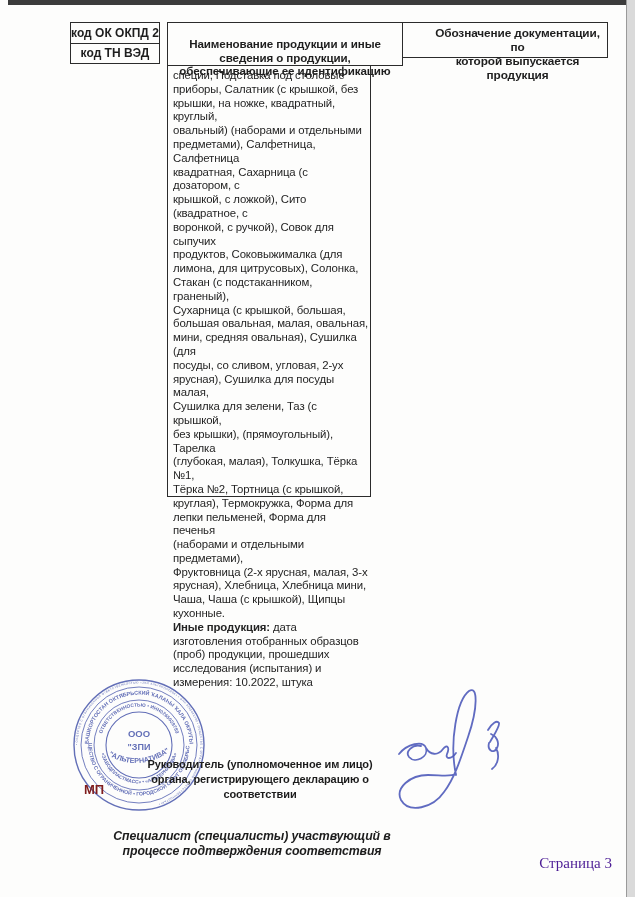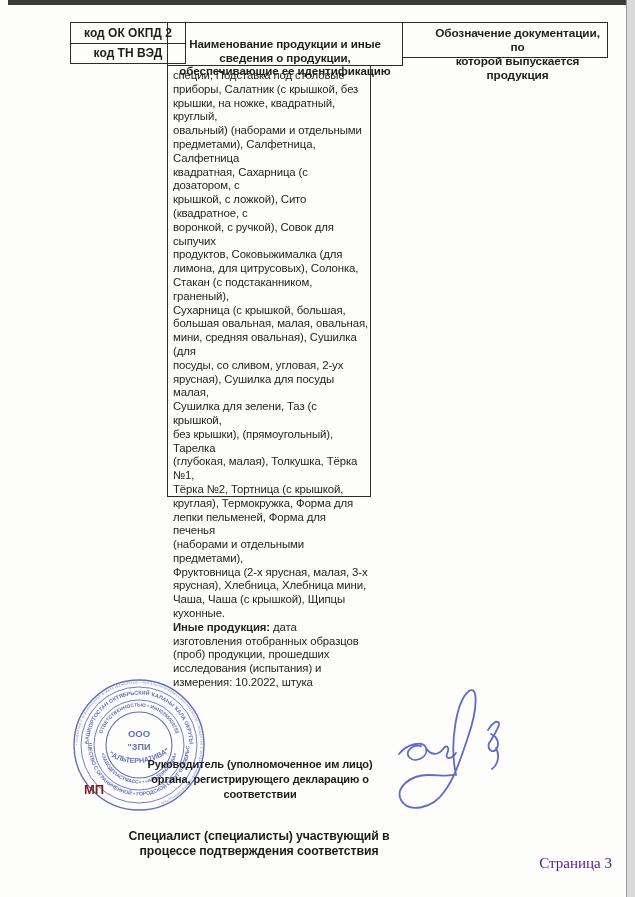--- a/index.html
+++ b/index.html
@@ -13,43 +13,43 @@
   }
   *{box-sizing:border-box;}
   .abs{position:absolute;}
 
   
   .scan-top{left:8px;top:0;width:627px;height:5px;background:#3c3c3c;}
   .scan-right{right:0;top:0;width:9px;height:897px;background:#dadada;border-left:1px solid #9a9a9a;}
 
   
   .cell{border:1px solid #2b2b2b;background:transparent;color:#1e1e1e;}
-  .cell-code{left:70px;top:22px;width:116px;height:42px;}
+  .cell-code{left:70px;top:22px;width:90px;height:42px;}
   .code-row{width:100%;text-align:center;font-weight:bold;font-size:12px;}
   .code-row1{height:21px;line-height:21px;border-bottom:1px solid #2b2b2b;}
   .code-row2{height:19px;line-height:19px;}
   .cell-name-hdr{left:167px;top:22px;width:236px;height:44px;
     font-weight:bold;font-size:11.6px;line-height:13.6px;text-align:center;
     white-space:pre-line;padding-top:14px;letter-spacing:-0.1px;}
   .cell-doc-hdr{left:402px;top:22px;width:206px;height:36px;
     font-weight:bold;font-size:11.8px;line-height:14px;text-align:center;
     white-space:pre-line;padding-top:3px;letter-spacing:-0.1px;padding-left:25px;}
   .cell-body{left:167px;top:65px;width:204px;height:432px;
     font-size:11.4px;line-height:13.8px;letter-spacing:-0.12px;
     white-space:pre-line;padding:3px 2px 0 5px;color:#242424;}
   .cell-body b{letter-spacing:-0.12px;}
 
   
   .ruk{left:120px;top:757px;width:280px;text-align:center;
     font-weight:bold;font-size:11px;line-height:14.8px;
     white-space:pre-line;color:#1c1c1c;letter-spacing:-0.1px;}
   .mp{left:84px;top:782px;font-weight:bold;font-size:13px;color:#7f1d1d;}
-  .spec{left:119px;top:829px;width:280px;text-align:center;
+  .spec{left:112px;top:829px;width:280px;text-align:center;
     font-weight:bold;font-size:12.3px;line-height:14.8px;
-    white-space:pre-line;color:#1c1c1c;letter-spacing:-0.1px;}
+    white-space:pre-line;color:#1c1c1c;letter-spacing:-0.1px;font-style:italic;}
   .pagenum{left:500px;top:855px;width:112px;text-align:right;
     font-family:"Liberation Serif", serif;font-size:15px;color:#4c1d95;}
 
   .stamp{left:72px;top:678px;width:134px;height:134px;opacity:0.82;}
   .stamp text{font-family:"Liberation Sans", sans-serif;fill:#4150a8;}
   .sig{left:393px;top:678px;width:135px;height:142px;}
 </style>
 </head>
 <body>
 

